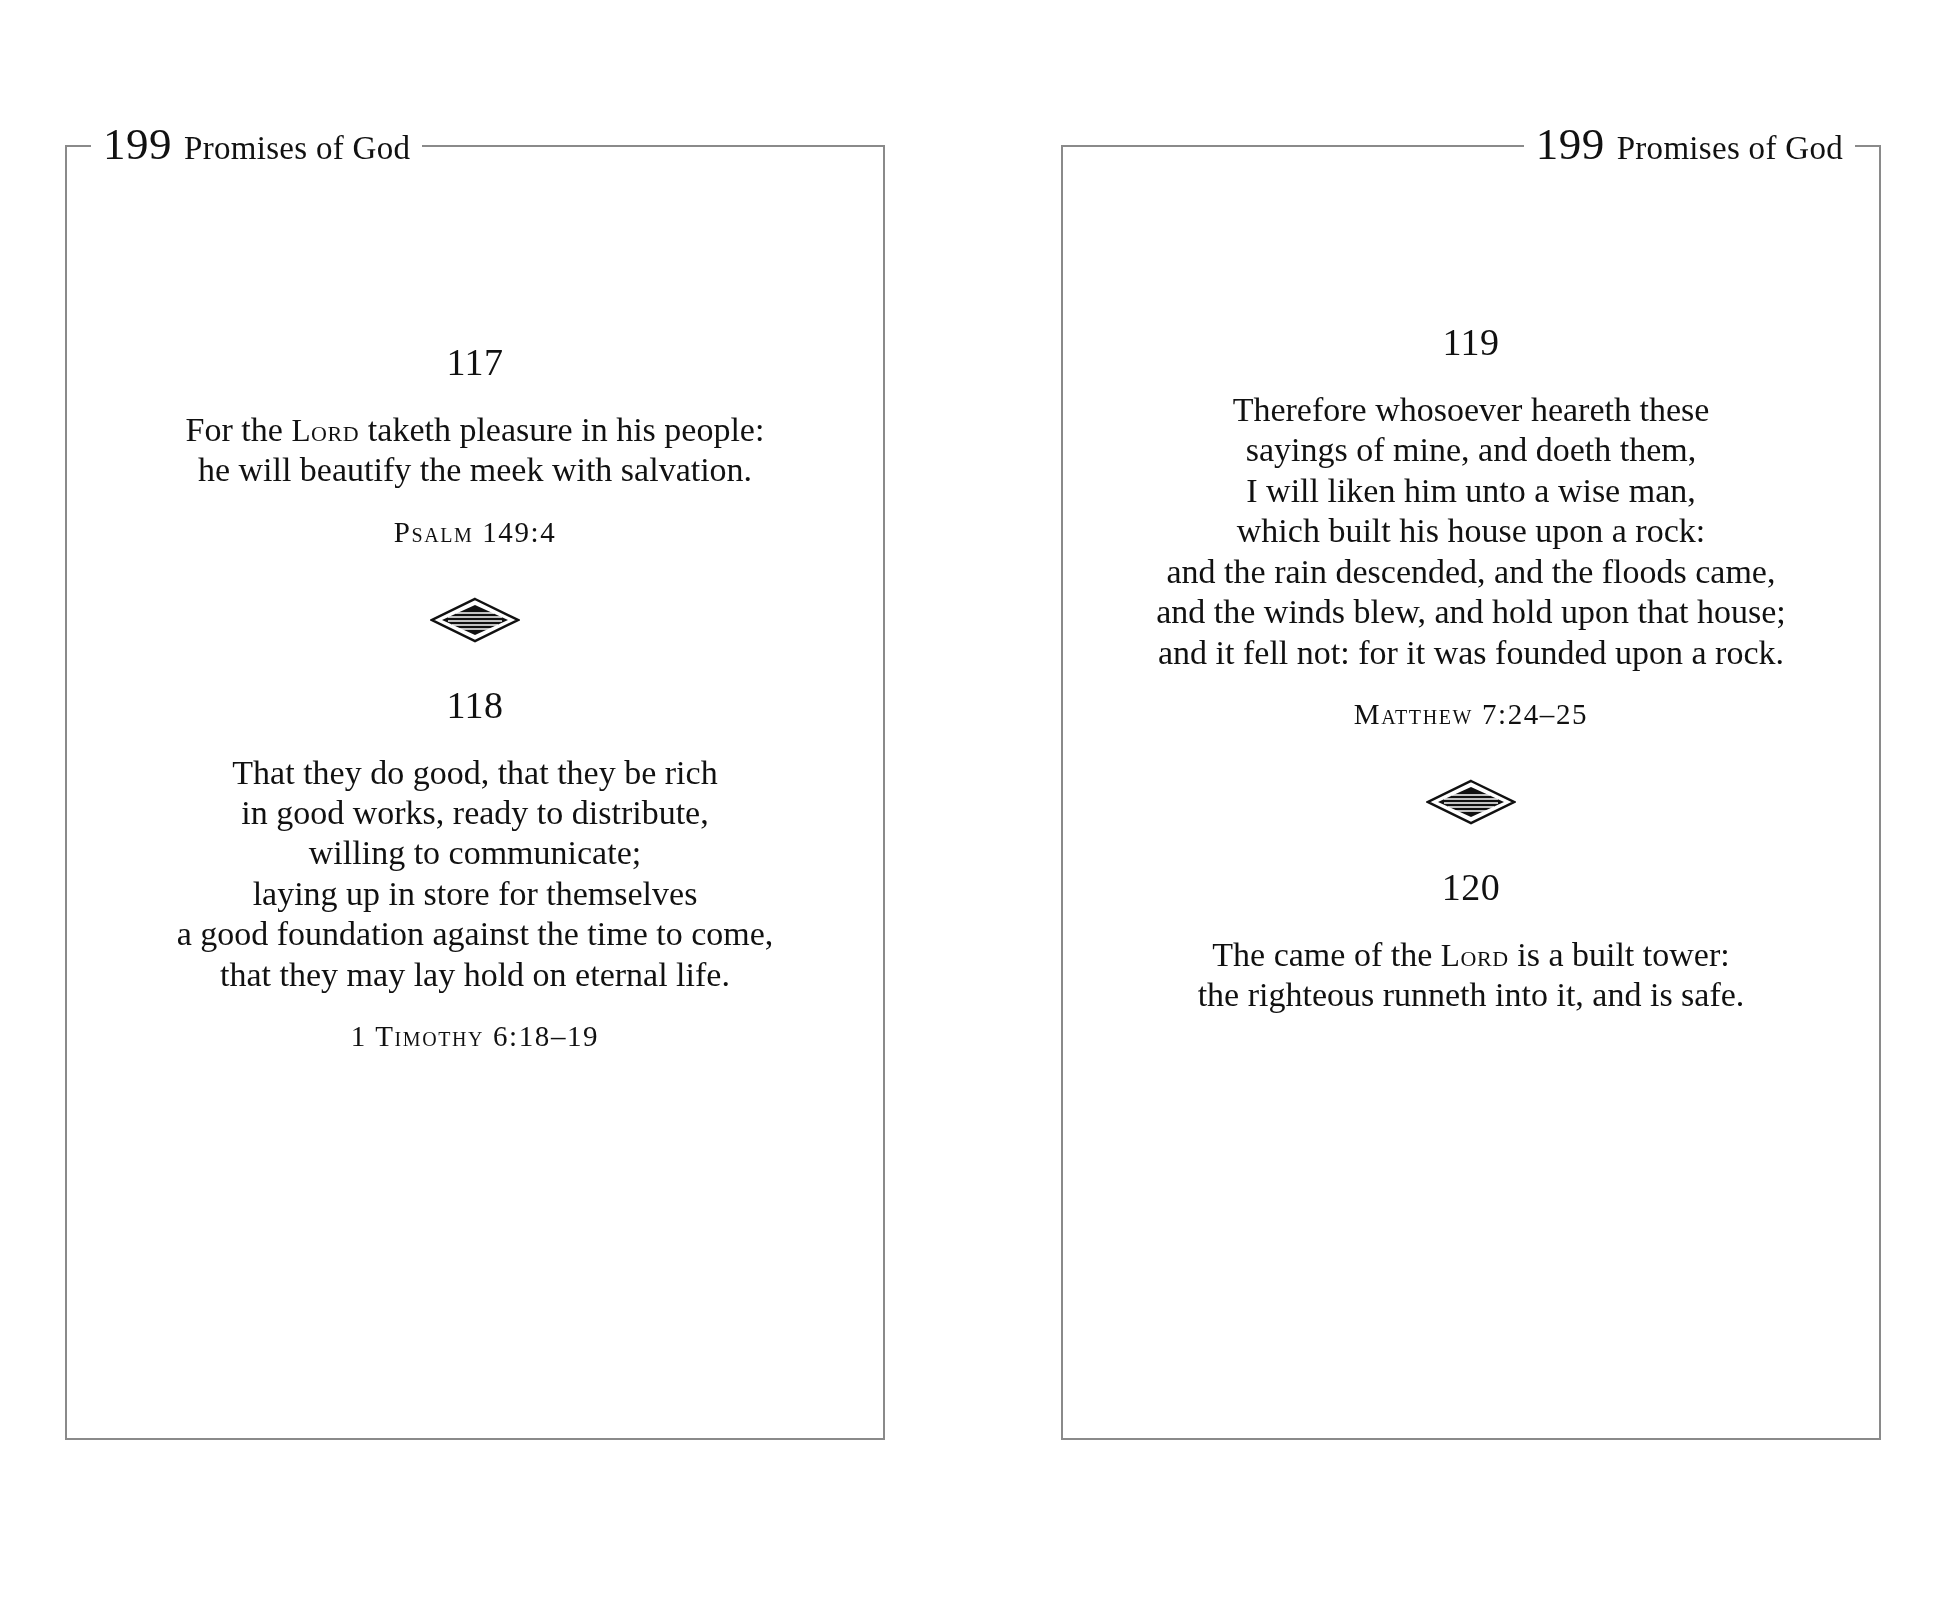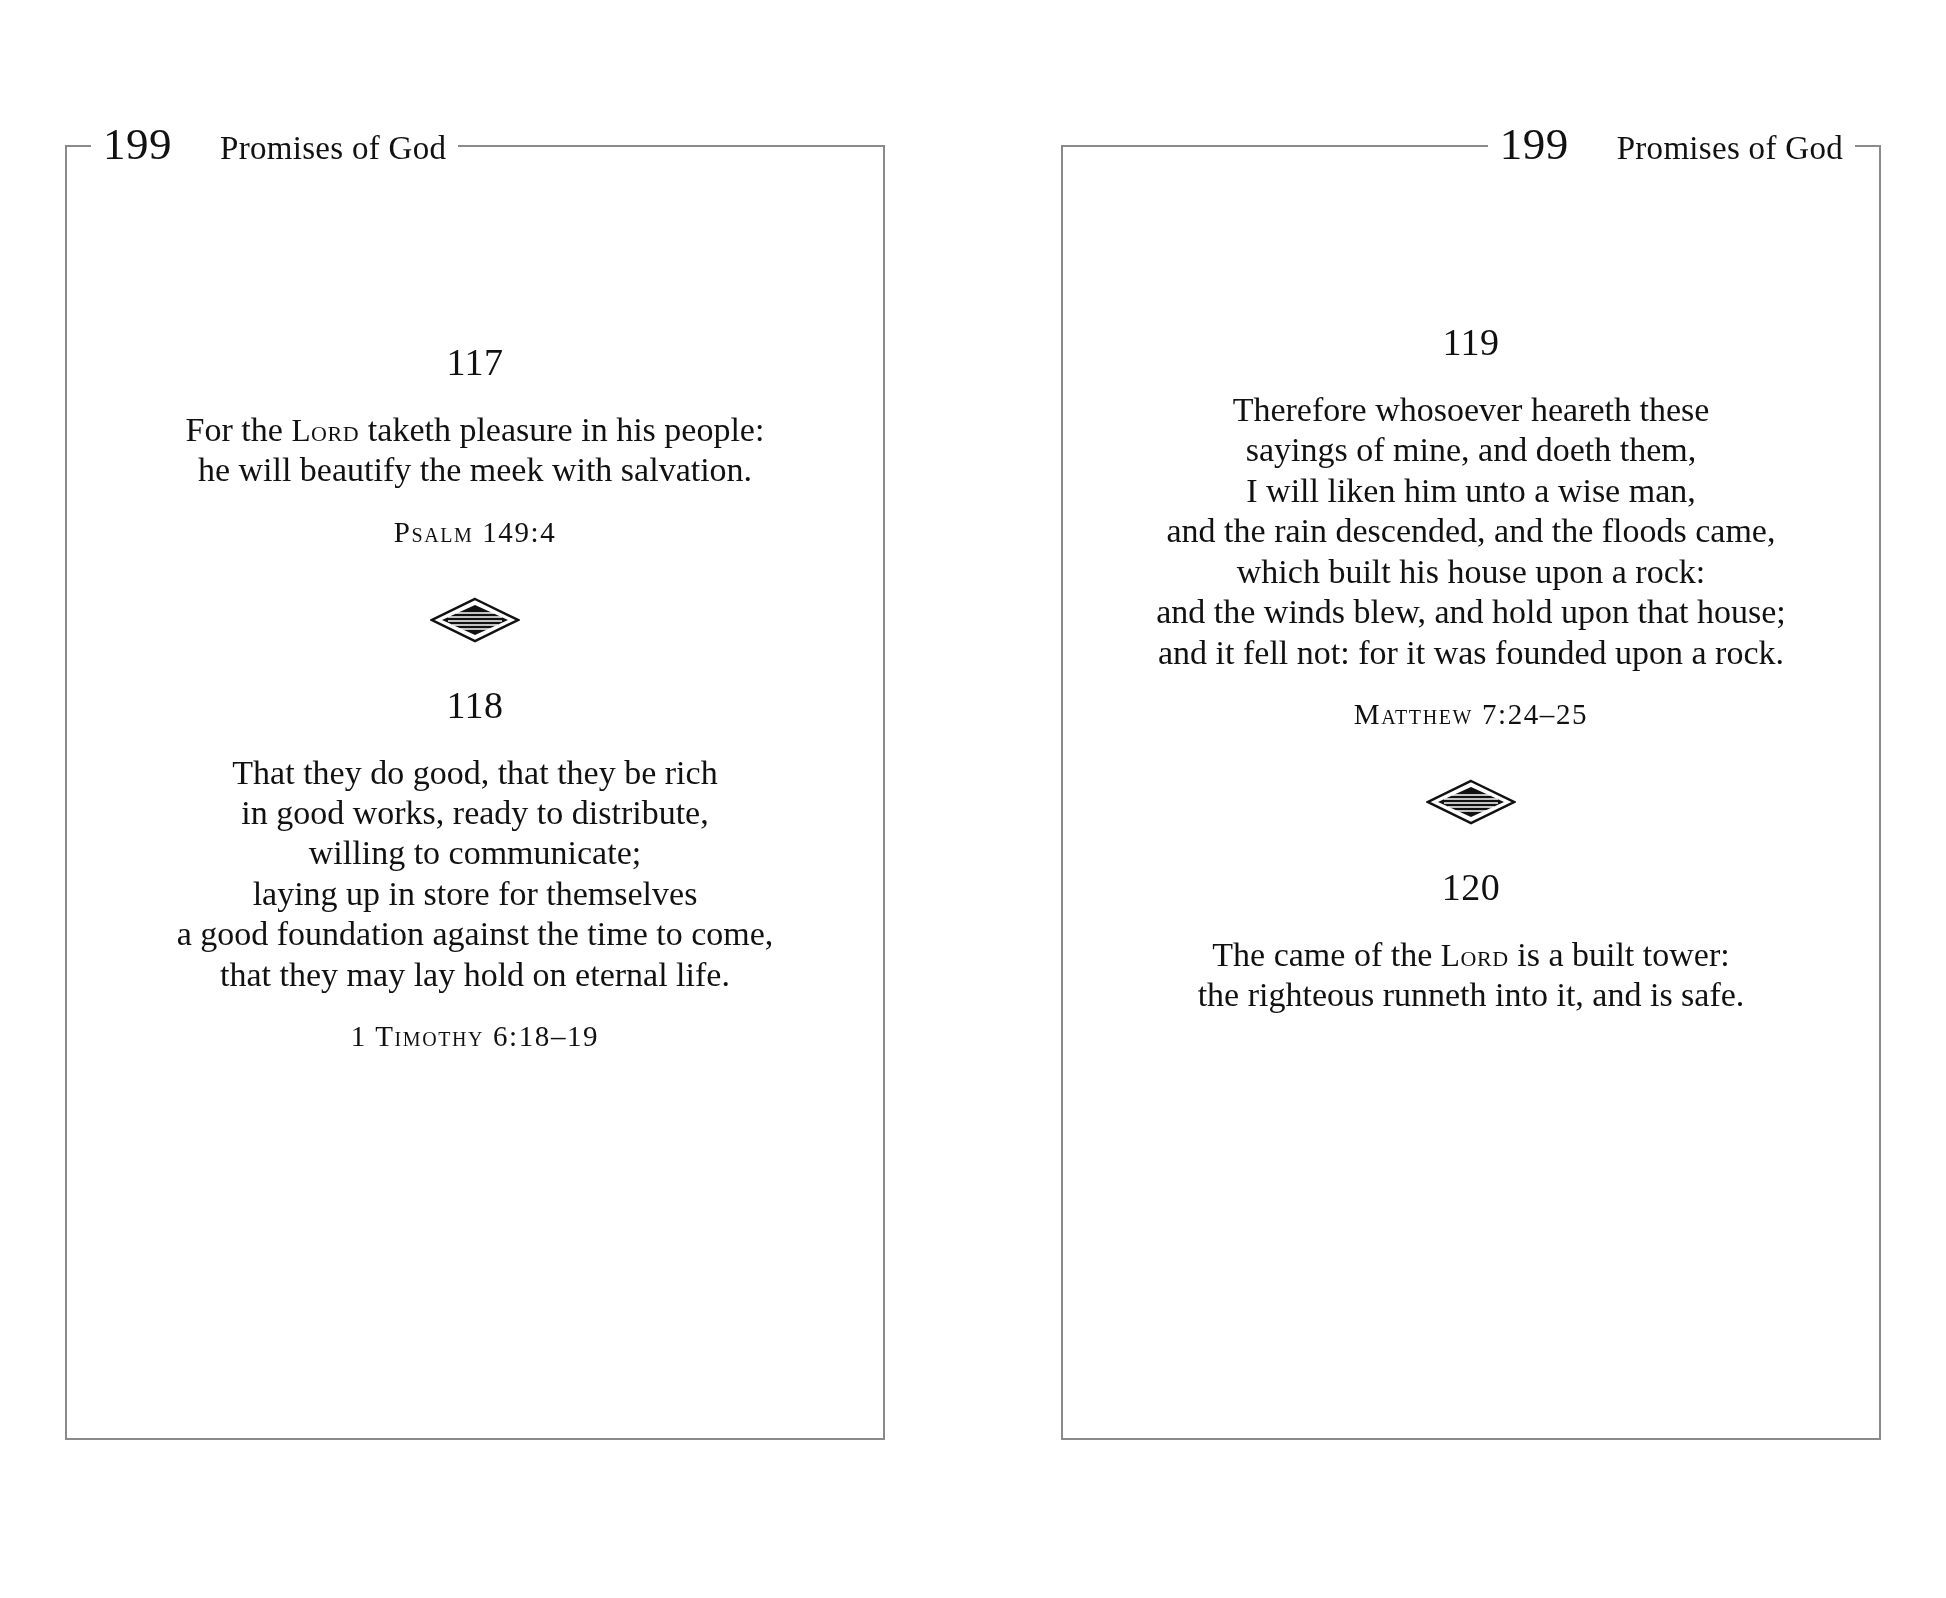--- a/index.html
+++ b/index.html
@@ -36,21 +36,20 @@
 
   
   .running-head {
     position: absolute;
     top: -25px;
     display: flex;
     align-items: baseline;
     background: #ffffff;
     padding: 0 12px;
     white-space: nowrap;
-    gap: 36px;
   }
   .page-left .running-head { left: 24px; }
   .page-right .running-head { right: 24px; }
 
   .rh-folio {
     font-size: 45px;
     line-height: 1;
     letter-spacing: 0.5px;
   }
   .rh-title {
@@ -160,22 +159,22 @@
     </div>
 
     <div class="page-body">
 
       <div class="entry">
         <div class="entry-number">119</div>
         <div class="verse-lines">
           <span class="line">Therefore whosoever heareth these</span>
           <span class="line">sayings of mine, and doeth them,</span>
           <span class="line">I will liken him unto a wise man,</span>
+          <span class="line">which built his house upon a rock:</span>
           <span class="line">and the rain descended, and the floods came,</span>
-          <span class="line">which built his house upon a rock:</span>
           <span class="line">and the winds blew, and hold upon that house;</span>
           <span class="line">and it fell not: for it was founded upon a rock.</span>
         </div>
         <div class="citation">Matthew 7:24–25</div>
       </div>
 
       <div class="ornament">
         <svg width="90" height="50" viewBox="0 0 90 50" aria-hidden="true">
           <polygon points="45,4 88,25 45,46 2,25" fill="none" stroke="#111111" stroke-width="2.5"></polygon>
           <polygon points="45,10 78,25 45,40 12,25" fill="#111111"></polygon>

